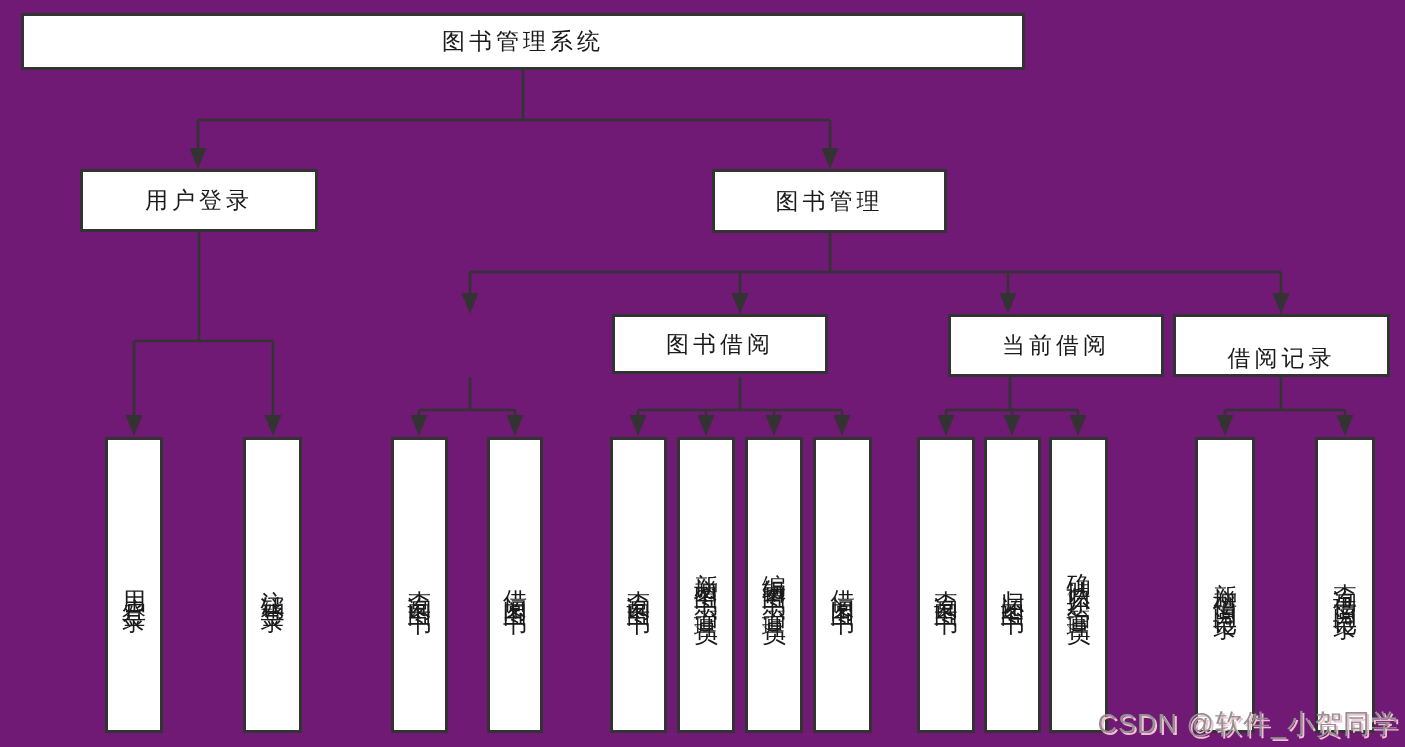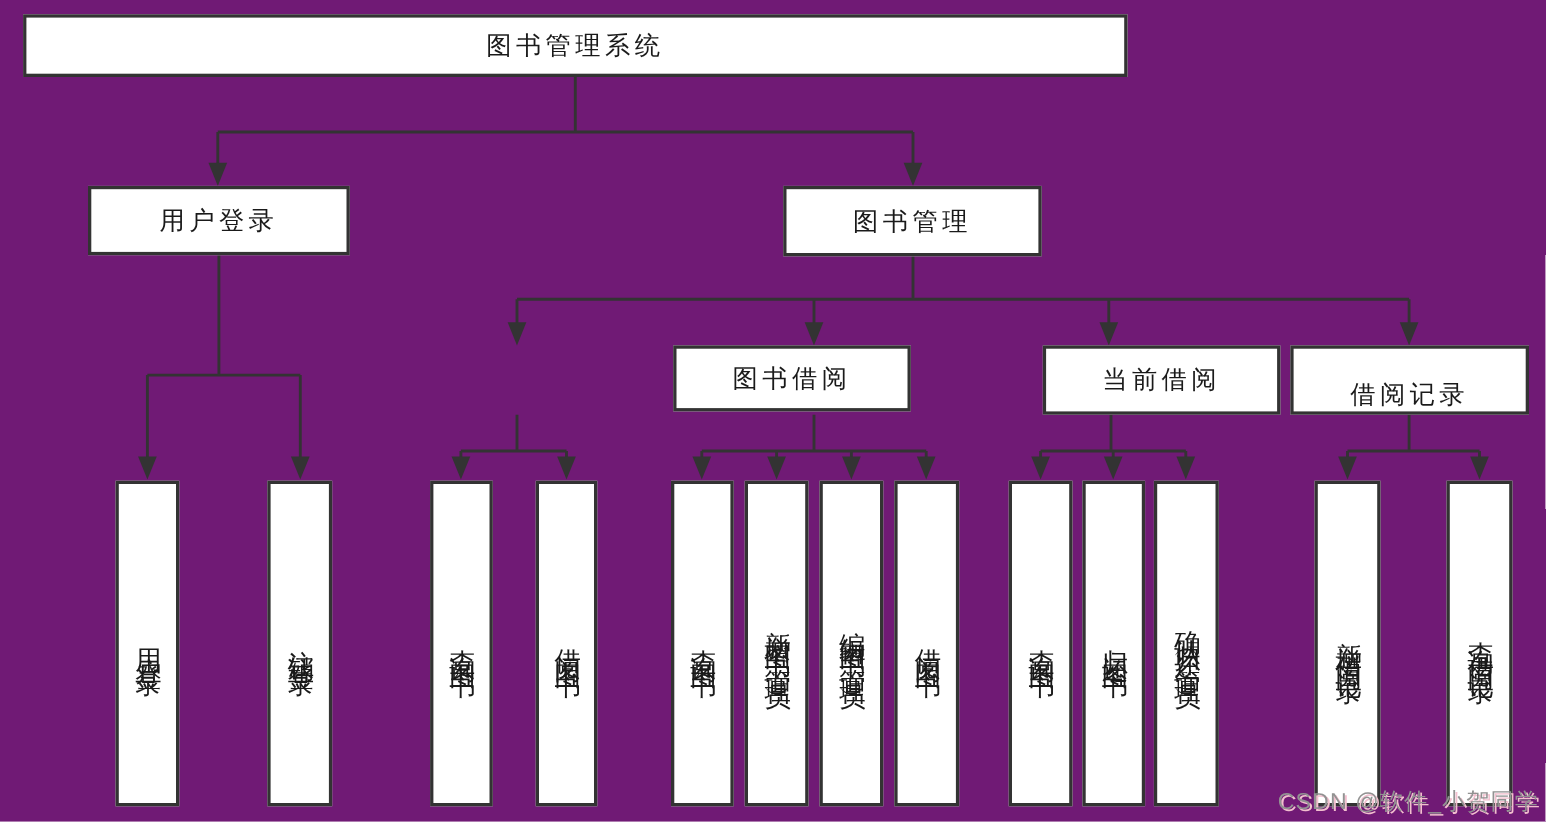--- a/index.html
+++ b/index.html
@@ -48,21 +48,21 @@
     text-orientation: mixed;
     font-size: 24px;
     line-height: 1;
     letter-spacing: 7px;
     white-space: nowrap;
   }
   .watermark {
     position: absolute;
     right: 6px;
     bottom: 5px;
-    font-size: 21px;
+    font-size: 27px;
     letter-spacing: 1px;
     color: #929292;
     text-shadow: 2px 2px 0 #f2bfce;
     white-space: nowrap;
   }
 </style>
 </head>
 <body>
 
 <div id="canvas">

